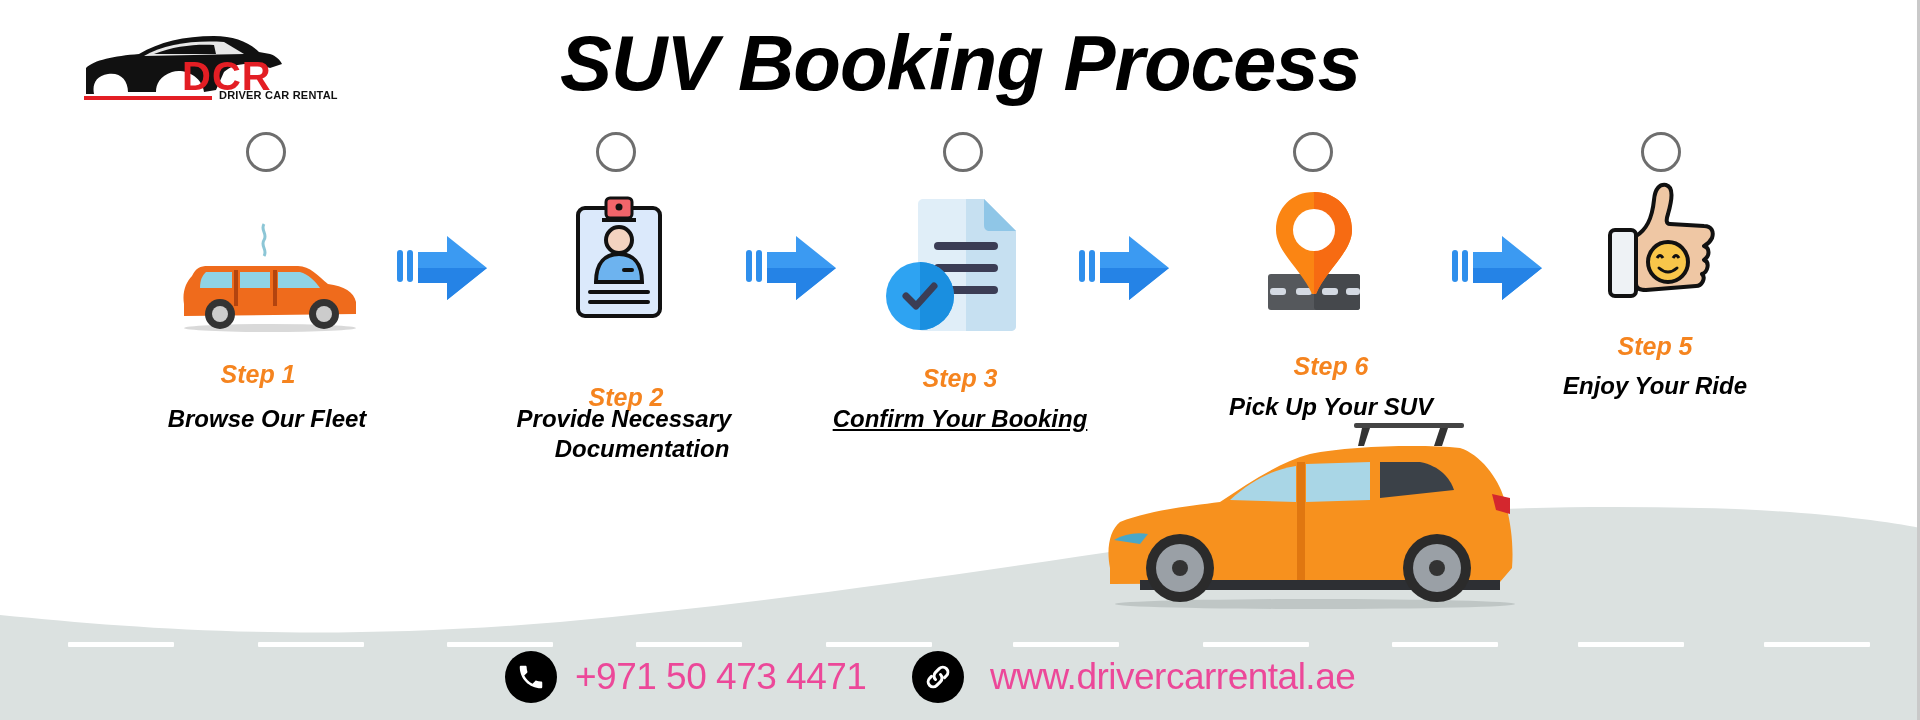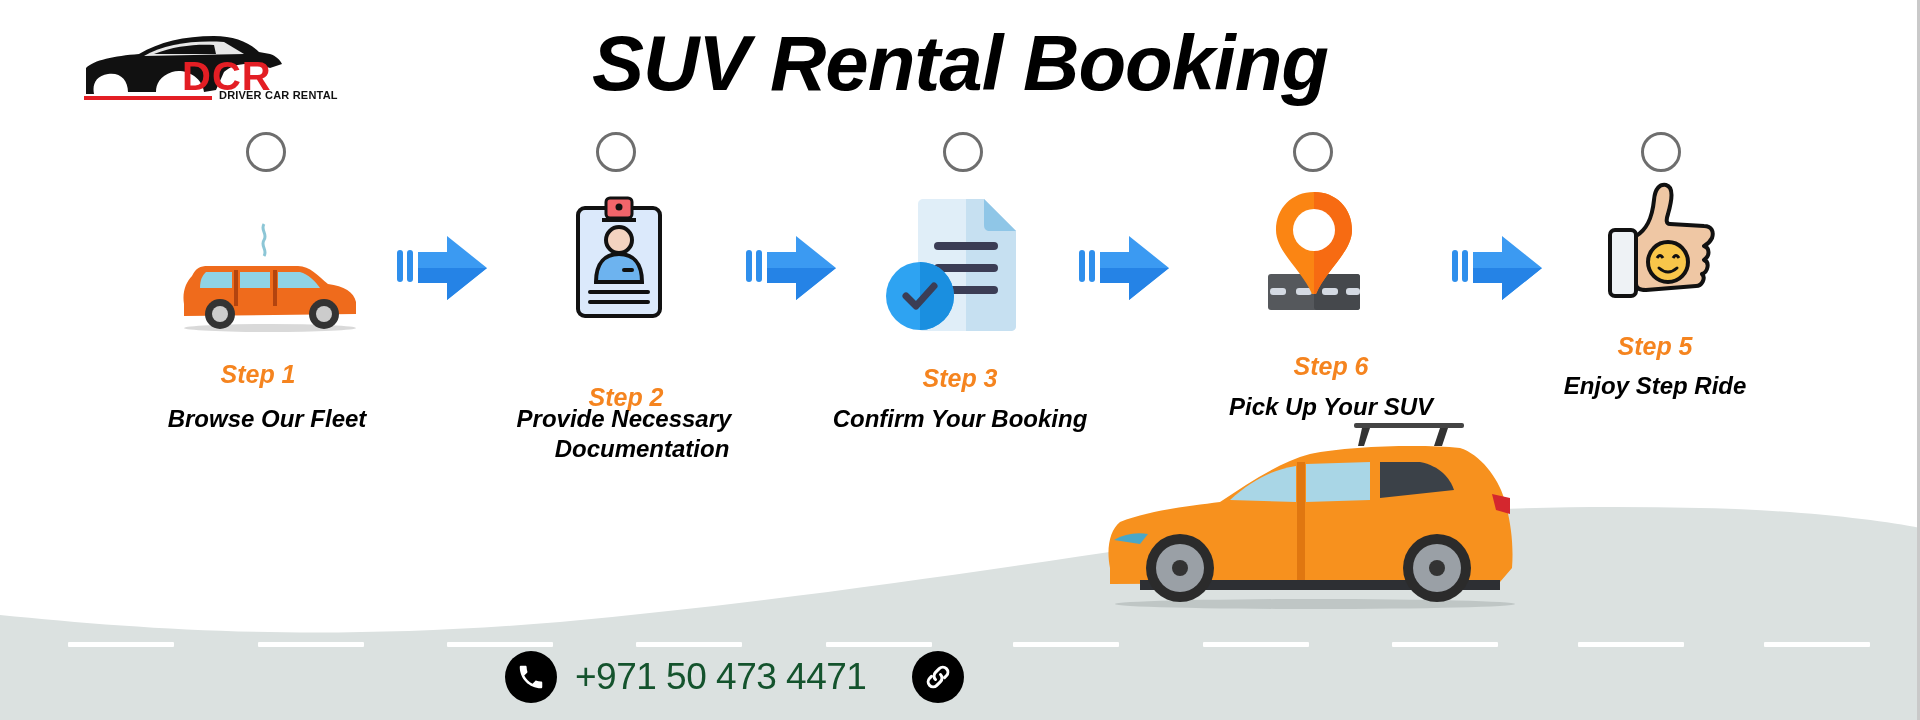--- a/index.html
+++ b/index.html
@@ -23,21 +23,21 @@
   .arrow { position: absolute; width: 92px; height: 64px; z-index: 3; }
 
   .step-label { position: absolute; text-align: center; font-weight: bold; font-style: italic; color: #f5841f; font-size: 25px; z-index: 3; white-space: nowrap; transform: translateX(-50%); }
   .step-title { position: absolute; text-align: center; font-weight: bold; font-style: italic; color: #000; font-size: 24px; line-height: 30px; z-index: 4; white-space: nowrap; transform: translateX(-50%); }
 
   .suv { position: absolute; left: 1100px; top: 418px; width: 430px; height: 192px; z-index: 2; }
 
   
   .contact { position: absolute; top: 651px; height: 52px; display: flex; align-items: center; z-index: 3; }
   .contact .badge { width: 52px; height: 52px; border-radius: 50%; background: #000; display: flex; align-items: center; justify-content: center; }
-  .contact .text { font-size: 37px; color: #14532d; margin-left: 18px; white-space: nowrap; letter-spacing: -0.5px; }
+  .contact .text { font-size: 37px; color: #ec4899; margin-left: 18px; white-space: nowrap; letter-spacing: -0.5px; }
 </style>
 </head>
 <body>
 
 <svg class="road-bg" viewBox="0 0 1920 720" width="1920" height="720">
   <path d="M0 615 C 150 630, 320 642, 560 622 C 820 598, 1050 560, 1260 530 C 1420 508, 1560 505, 1700 508 C 1800 510, 1880 520, 1920 528 L1920 720 L0 720 Z" fill="#dbe1e0"></path>
   <g fill="#ffffff">
     <rect x="68" y="642" width="106" height="5" rx="1"></rect>
     <rect x="258" y="642" width="106" height="5" rx="1"></rect>
     <rect x="447" y="642" width="106" height="5" rx="1"></rect>
@@ -56,21 +56,21 @@
   <svg width="230" height="72" viewBox="0 0 230 72">
     <path d="M2 62 L2 36 C 10 28, 30 24, 55 22 C 75 10, 100 4, 130 4 C 150 4, 165 10, 175 20 L 186 22 C 192 24, 196 28, 198 32 L 186 36 C 170 30, 150 30, 140 40 L 132 58 L 120 60 C 118 44, 100 36, 88 40 C 76 44, 72 52, 72 60 L 44 60 C 44 48, 36 40, 24 42 C 12 44, 8 52, 10 62 Z" fill="#111"></path>
     <path d="M60 24 C 80 12, 110 8, 140 10 L 160 22 Z" fill="#fff" opacity="0.9"></path>
     <path d="M70 22 C 90 14, 112 12, 130 13 L 132 22 Z" fill="#111"></path>
     <text x="98" y="58" font-family="Liberation Sans, sans-serif" font-weight="bold" font-size="40" fill="#e31e24" letter-spacing="1">DCR</text>
     <rect x="0" y="64" width="128" height="4" fill="#e31e24"></rect>
   </svg>
   <div class="logo-sub">DRIVER CAR RENTAL</div>
 </div>
 
-<h1 class="title">SUV Rental Booking</h1>
+<h1 class="title">SUV Booking Process</h1>
 
 <div class="ring" style="left:246px; top:132px;"></div>
 <div class="ring" style="left:596px; top:132px;"></div>
 <div class="ring" style="left:943px; top:132px;"></div>
 <div class="ring" style="left:1293px; top:132px;"></div>
 <div class="ring" style="left:1641px; top:132px;"></div>
 
 <svg class="icon" style="left:178px; top:222px;" width="184" height="112" viewBox="0 0 184 112">
   <path d="M86 2 C 82 8, 90 12, 86 18 C 82 24, 90 28, 86 34" stroke="#8cc6d6" stroke-width="3" fill="none"></path>
   <ellipse cx="92" cy="106" rx="86" ry="4" fill="#d9d9d9"></ellipse>
@@ -160,27 +160,27 @@
 </svg>
 
 <div class="step-label" style="left:258px; top:360px;">Step 1</div>
 <div class="step-title" style="left:267px; top:404px;">Browse Our Fleet</div>
 
 <div class="step-label" style="left:626px; top:383px;">Step 2</div>
 <div class="step-title" style="left:624px; top:404px;">Provide Necessary</div>
 <div class="step-title" style="left:642px; top:434px;">Documentation</div>
 
 <div class="step-label" style="left:960px; top:364px;">Step 3</div>
-<div class="step-title" style="left:960px; top:404px;">Confirm Your Booking</div>
+<div class="step-title" style="left:960px; top:404px;text-decoration:underline;">Confirm Your Booking</div>
 
 <div class="step-label" style="left:1331px; top:352px;">Step 6</div>
 <div class="step-title" style="left:1331px; top:392px;">Pick Up Your SUV</div>
 
 <div class="step-label" style="left:1655px; top:332px;">Step 5</div>
-<div class="step-title" style="left:1655px; top:371px;">Enjoy Step Ride</div>
+<div class="step-title" style="left:1655px; top:371px;">Enjoy Your Ride</div>
 
 <svg class="suv" viewBox="0 0 430 192">
   <ellipse cx="215" cy="186" rx="200" ry="5" fill="#bfc6c5"></ellipse>
   <rect x="254" y="5" width="110" height="5" rx="2" fill="#444"></rect>
   <path d="M262 10 L 258 28 L 264 28 L 270 10 Z" fill="#333"></path>
   <path d="M340 10 L 334 28 L 342 28 L 348 10 Z" fill="#333"></path>
   <path d="M10 150 C 6 130, 10 112, 20 104 C 50 92, 90 88, 120 84 C 150 64, 180 44, 210 36 C 250 28, 320 26, 360 30 C 380 36, 398 60, 404 80 C 410 100, 414 124, 412 150 L 400 164 L 10 166 Z" fill="#f7911e"></path>
   <path d="M130 82 C 150 64, 170 52, 196 48 L 196 84 Z" fill="#a9d6e6"></path>
   <path d="M206 46 L 270 44 L 270 82 L 206 84 Z" fill="#a9d6e6"></path>
   <path d="M280 44 L 320 44 C 340 48, 350 60, 354 72 L 280 80 Z" fill="#3b4148"></path>
@@ -205,13 +205,14 @@
   <span class="text">+971 50 473 4471</span>
 </div>
 
 <div class="contact" style="left:912px;">
   <div class="badge">
     <svg width="30" height="30" viewBox="0 0 24 24">
       <path d="M10 14a4 4 0 0 1 0-5.7l3-3a4 4 0 0 1 5.7 5.7l-1.5 1.5" stroke="#fff" stroke-width="2.4" fill="none" stroke-linecap="round"></path>
       <path d="M14 10a4 4 0 0 1 0 5.7l-3 3a4 4 0 0 1-5.7-5.7l1.5-1.5" stroke="#fff" stroke-width="2.4" fill="none" stroke-linecap="round"></path>
     </svg>
   </div>
+  <span class="text" style="margin-left:26px;">www.drivercarrental.ae</span>
 </div>
 
 </body></html>

